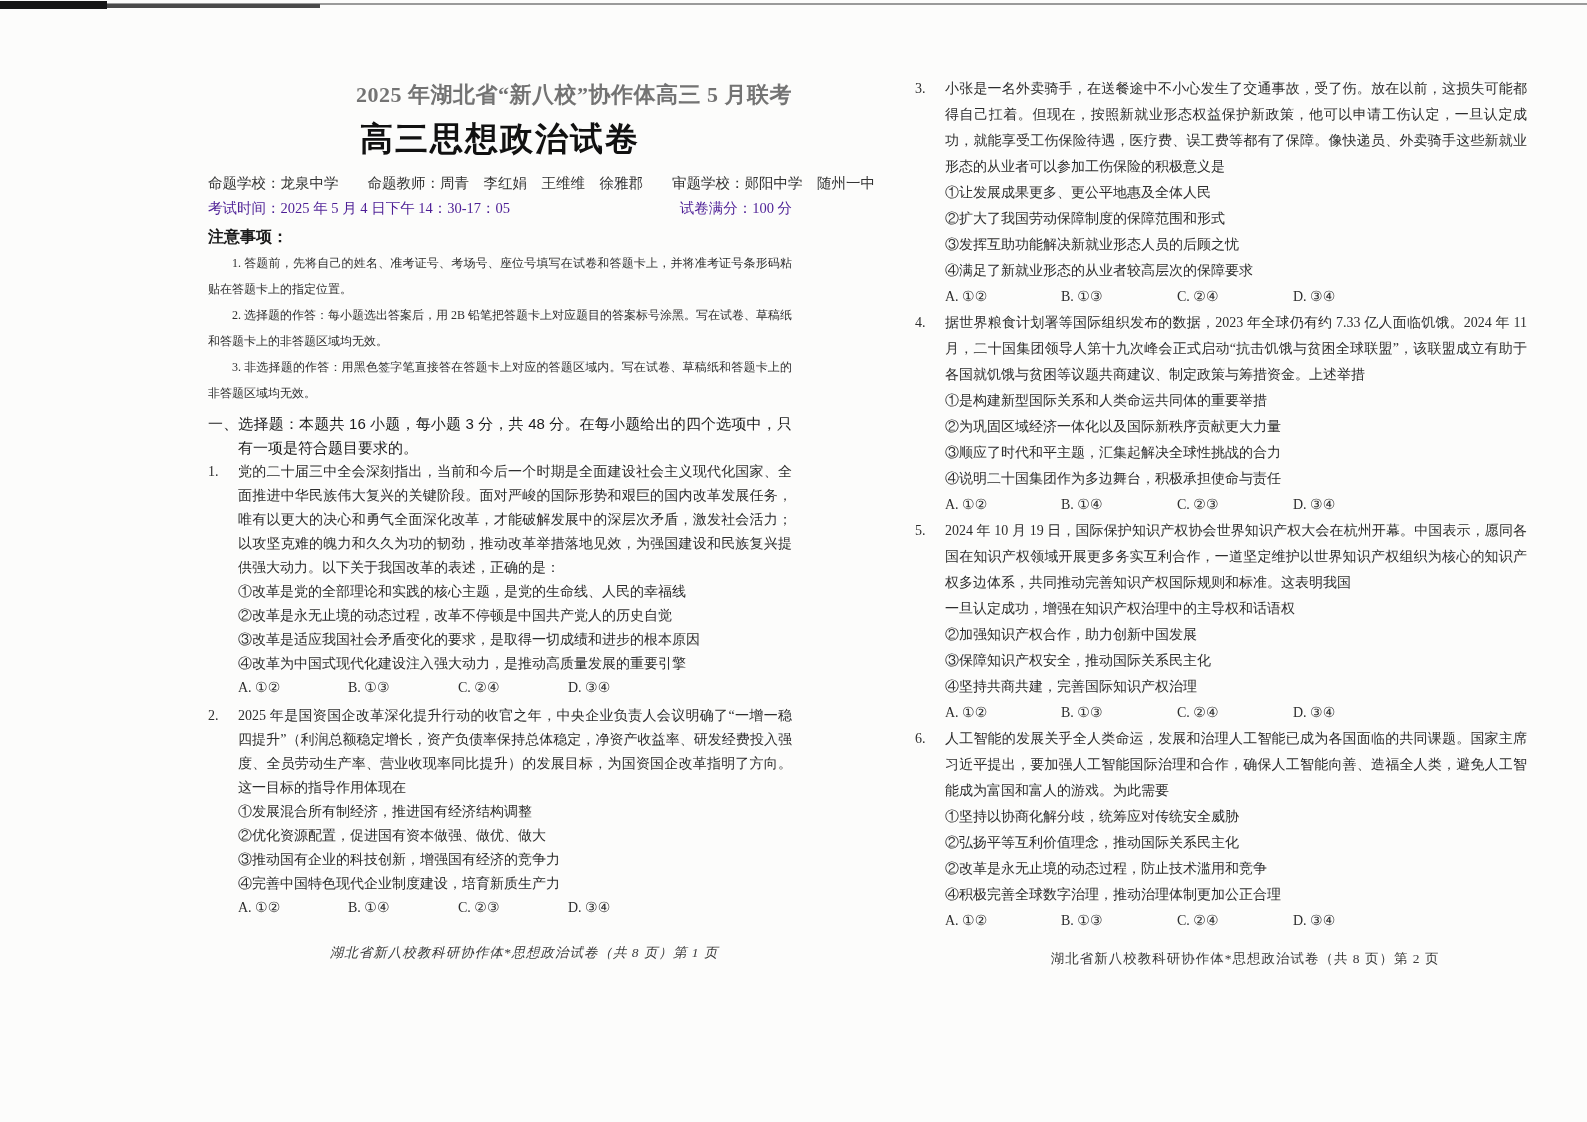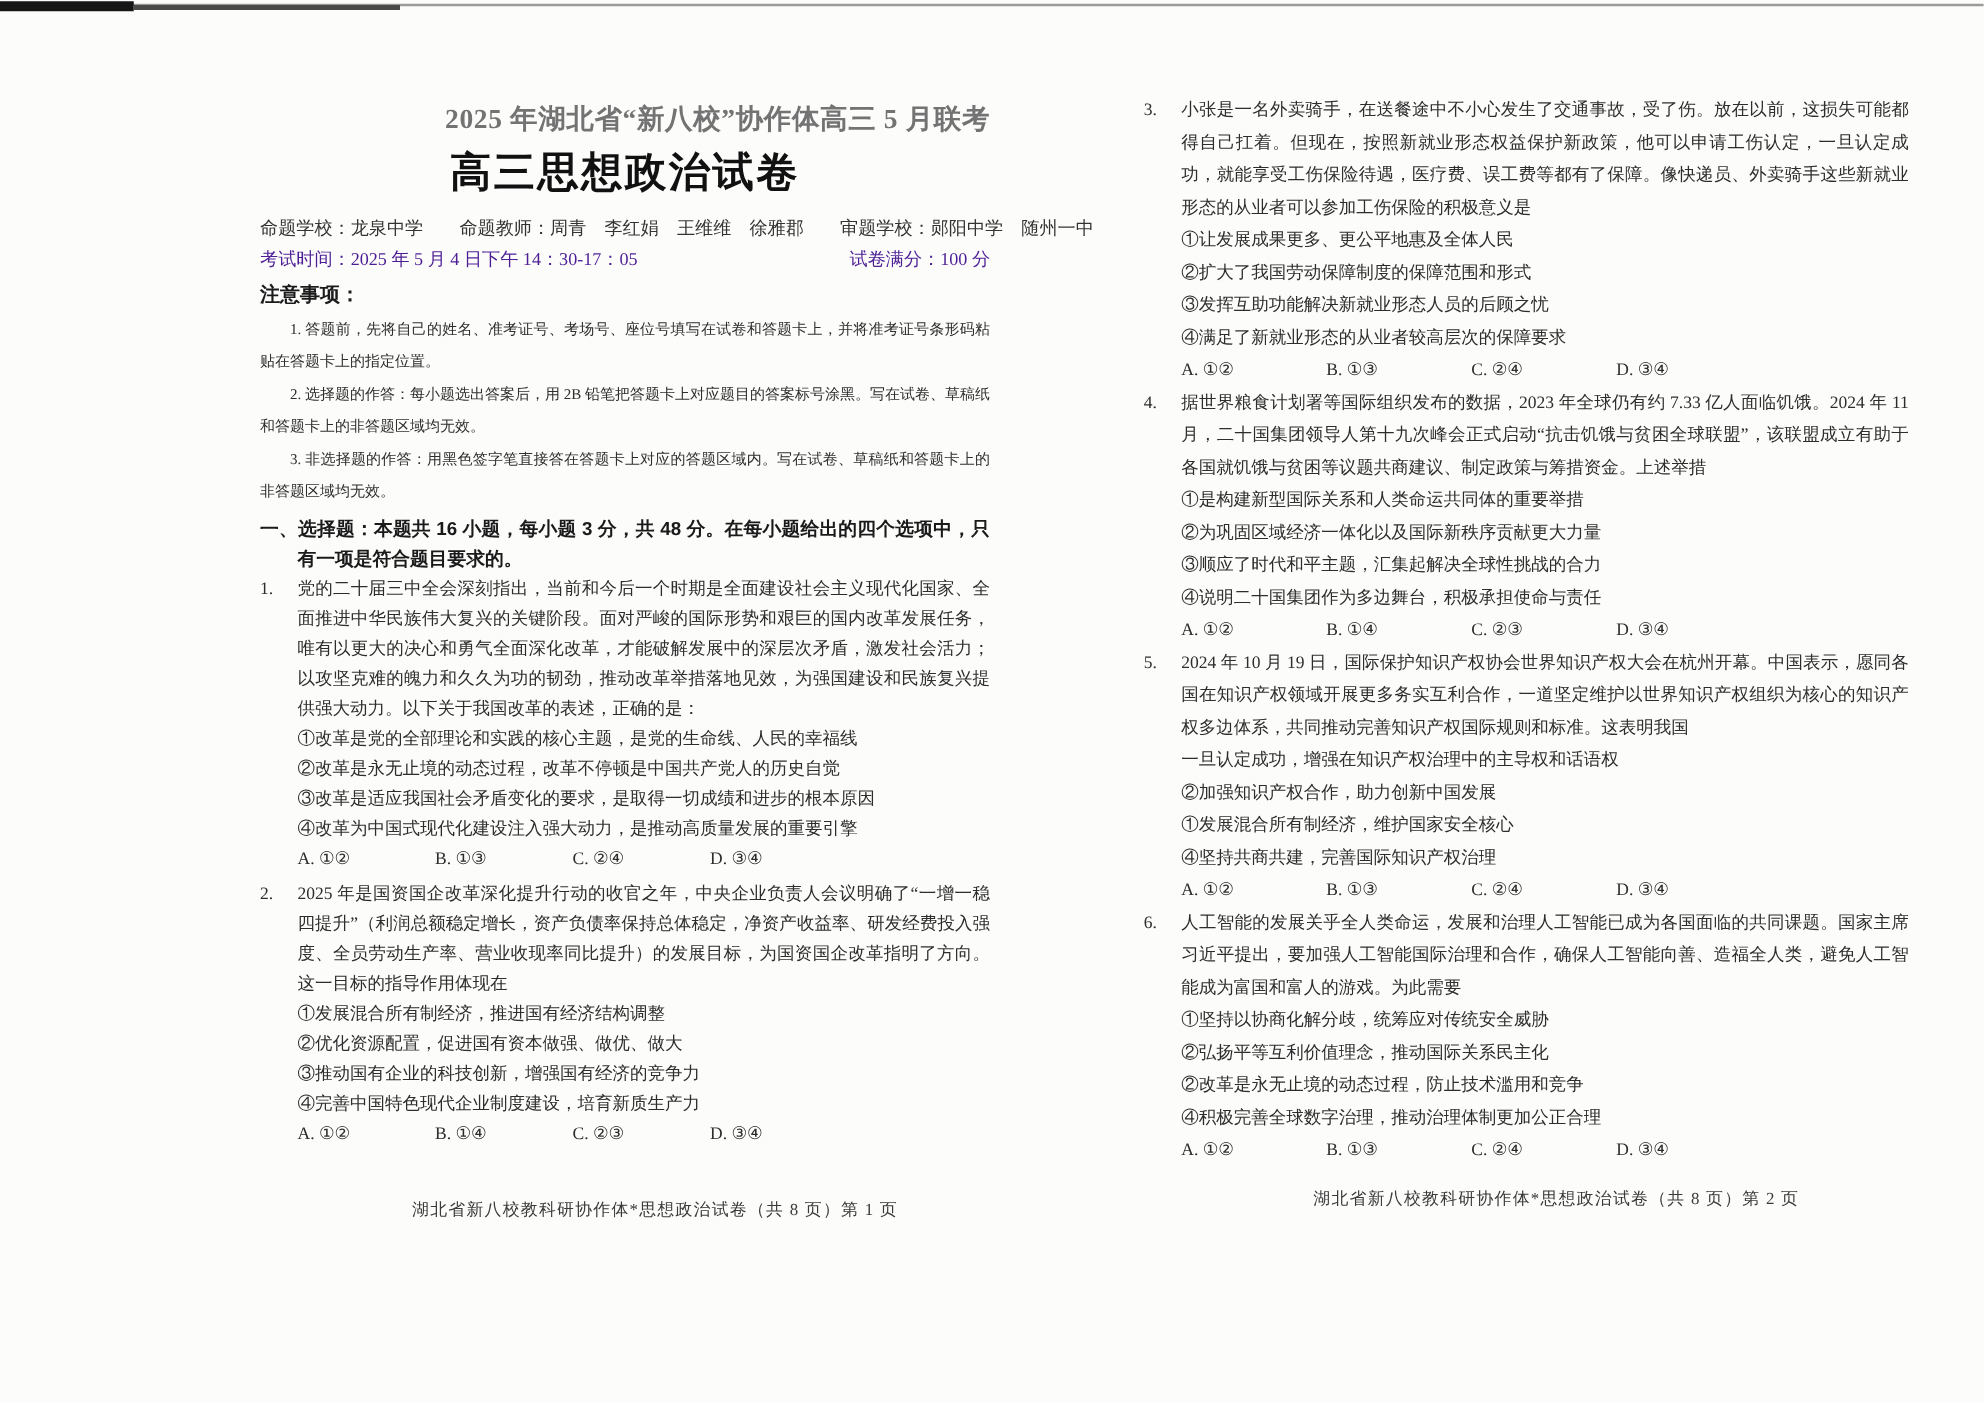--- a/index.html
+++ b/index.html
@@ -39,21 +39,21 @@
   }
   .notice-head {
     margin-top:2px; font-size:16px; font-weight:700; line-height:27px;
     font-family:"Liberation Sans","DejaVu Sans",sans-serif; color:#1a1a1a;
   }
   .notice {
     font-size:12px; line-height:26px; text-indent:2em;
     text-align:justify; color:#2e2e2e;
   }
   .section-head {
-    margin-top:6px; font-size:15px; font-weight:700; line-height:24px;
+    margin-top:6px; font-size:15px; font-weight:400; line-height:24px;
     font-family:"Liberation Sans","DejaVu Sans",sans-serif; color:#1a1a1a;
     padding-left:30px; text-indent:-30px; text-align:justify;
   }
 
   .question { display:flex; align-items:flex-start; }
   .qnum { flex:none; width:30px; font-size:14px; }
   .qbody { flex:1; min-width:0; }
   .stem { text-align:justify; }
   .page-1 .question, .page-1 .qnum, .page-1 .qbody { line-height:24px; font-size:14px; }
   .page-2 .question, .page-2 .qnum, .page-2 .qbody { line-height:26px; font-size:14px; }
@@ -61,21 +61,21 @@
 
   .answers { display:flex; }
   .page-1 .answers span { width:110px; flex:none; }
   .page-2 .answers span { width:116px; flex:none; }
   .answers span:last-child { width:auto; }
 
   .footer {
     text-align:center; font-size:13.5px; color:#3a3a3a;
     letter-spacing:1px; padding-left:48px; white-space:nowrap;
   }
-  .page-1 .footer { margin-top:39px; }
+  .page-1 .footer { margin-top:24px;font-style:italic; }
   .page-2 .footer { margin-top:16px; }
 </style>
 </head>
 <body>
 
 <div class="top-line"></div>
 <div class="top-bar"></div>
 <div class="top-bar-tail"></div>
 
 <main>
@@ -169,21 +169,21 @@
         </div>
       </div>
     </div>
 
     <div class="question">
       <span class="qnum">5.</span>
       <div class="qbody">
         <p class="stem">2024 年 10 月 19 日，国际保护知识产权协会世界知识产权大会在杭州开幕。中国表示，愿同各国在知识产权领域开展更多务实互利合作，一道坚定维护以世界知识产权组织为核心的知识产权多边体系，共同推动完善知识产权国际规则和标准。这表明我国</p>
         <p class="opt">一旦认定成功，增强在知识产权治理中的主导权和话语权</p>
         <p class="opt">②加强知识产权合作，助力创新中国发展</p>
-        <p class="opt">①发展混合所有制经济，维护国家安全核心</p>
+        <p class="opt">③保障知识产权安全，推动国际关系民主化</p>
         <p class="opt">④坚持共商共建，完善国际知识产权治理</p>
         <div class="answers">
           <span>A. ①②</span>
           <span>B. ①③</span>
           <span>C. ②④</span>
           <span>D. ③④</span>
         </div>
       </div>
     </div>
 

